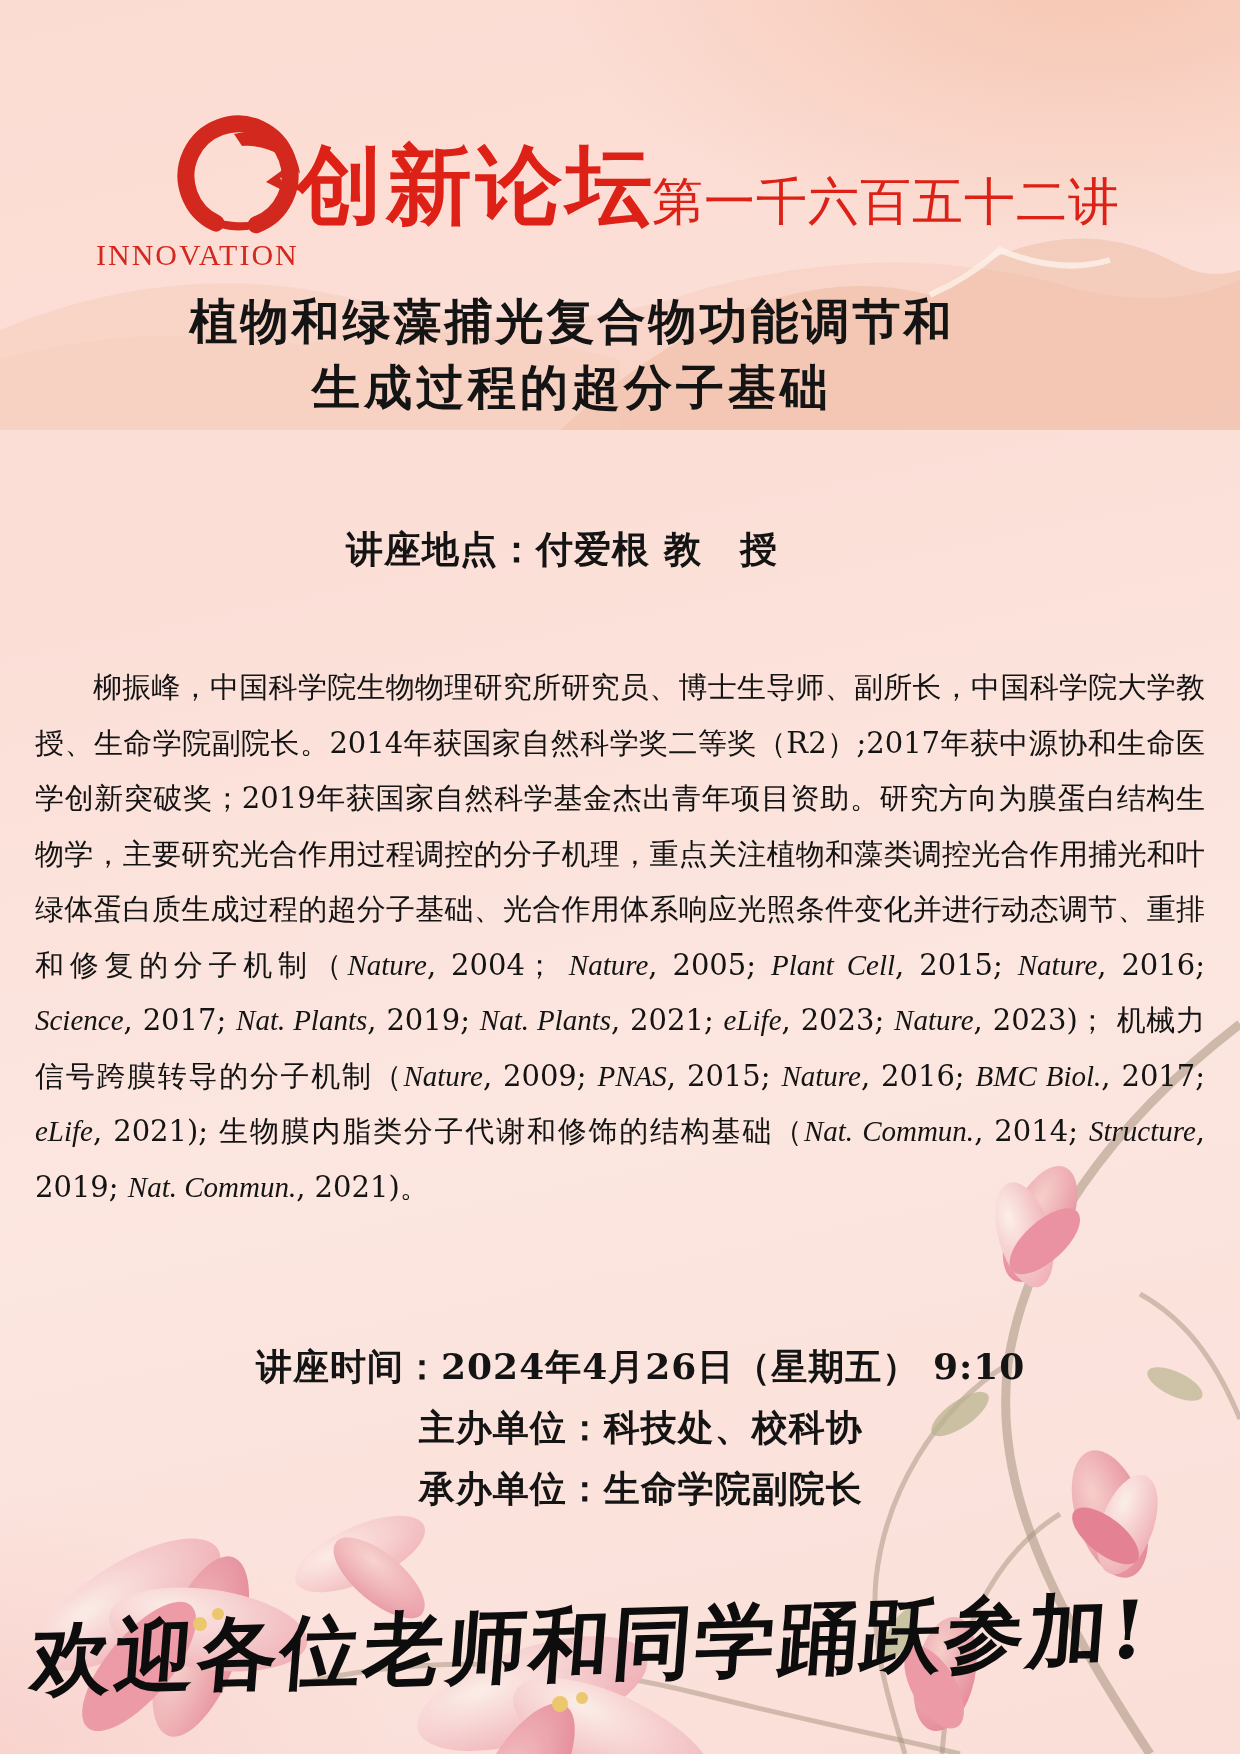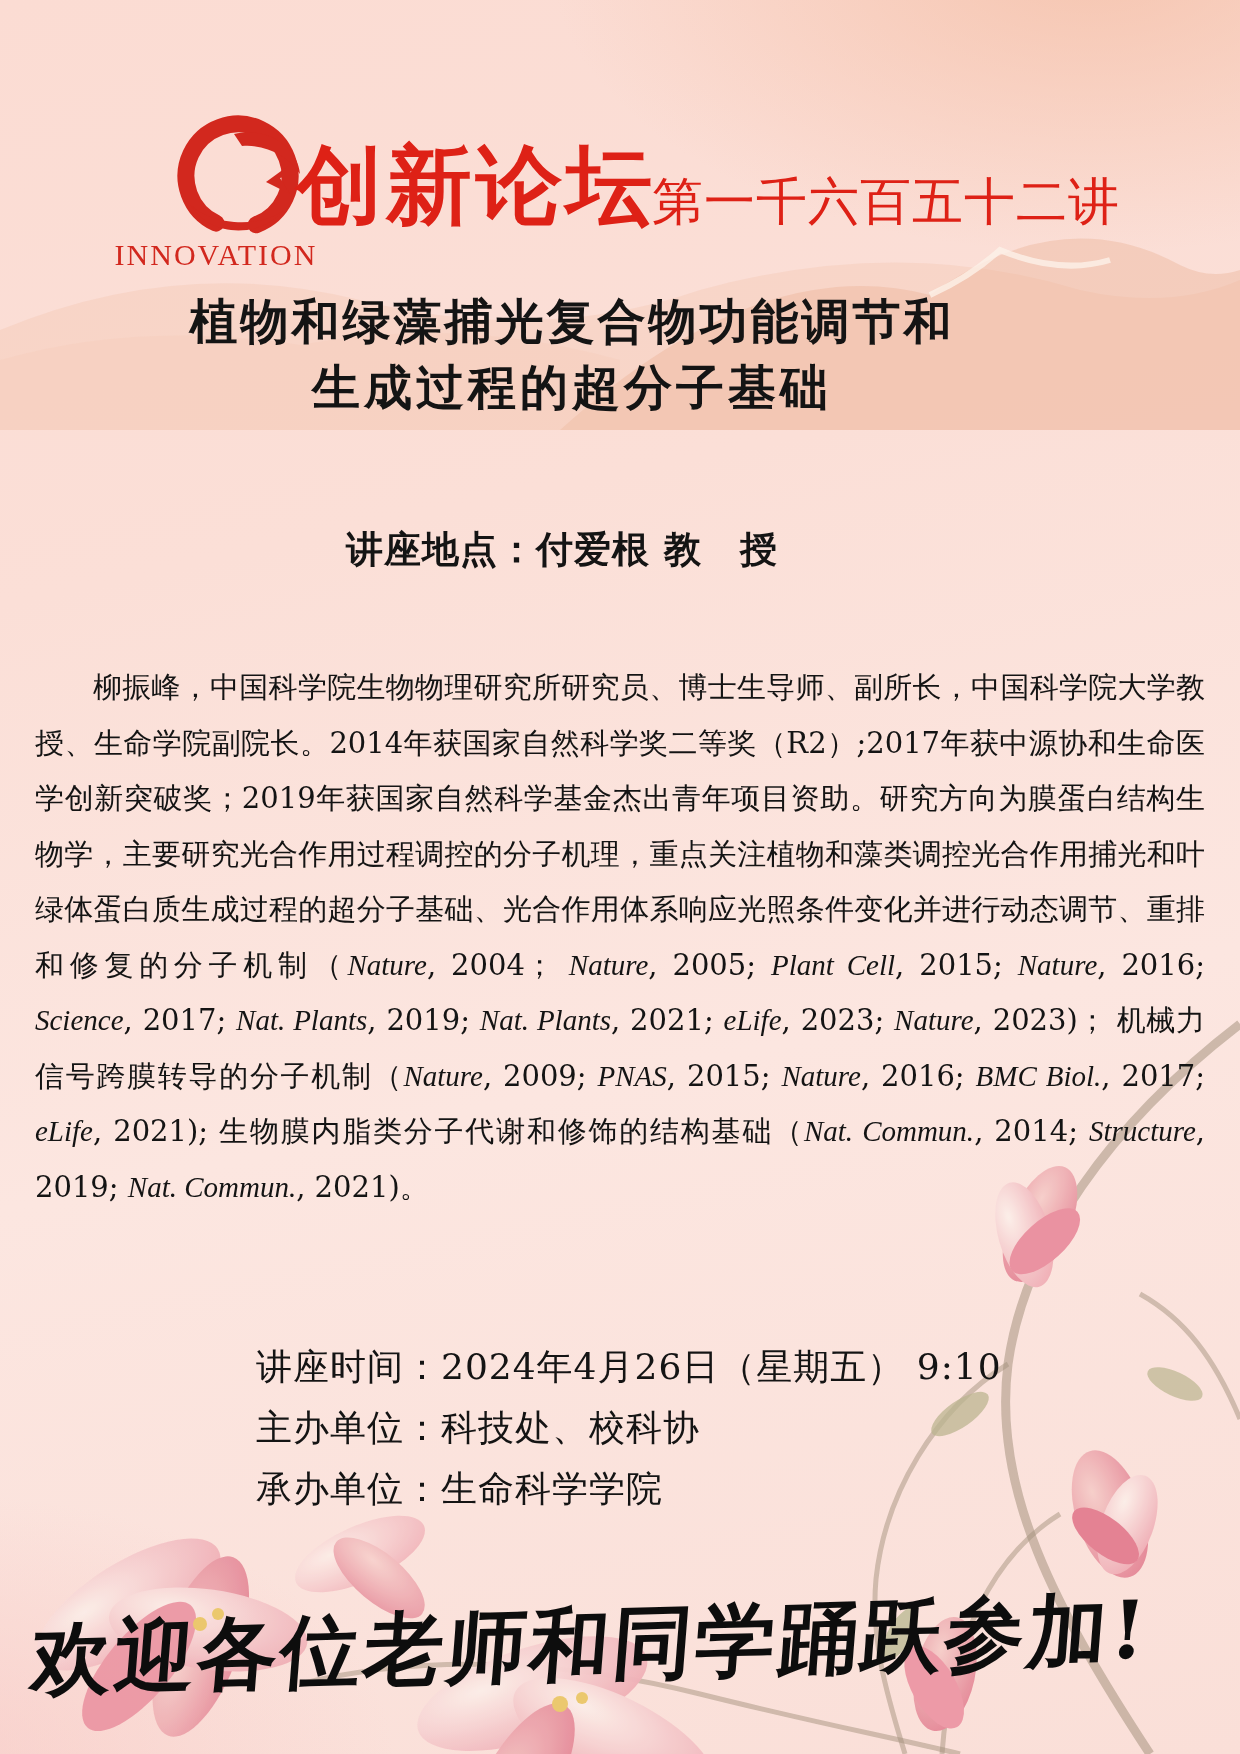--- a/index.html
+++ b/index.html
@@ -18,21 +18,21 @@
   .layer{position:absolute;pointer-events:none;}
   .mountains{top:0;left:0;width:1240px;height:430px;}
   .flowers{left:0;bottom:0;width:1240px;height:760px;opacity:.9;}
   .content{position:absolute;inset:0;z-index:2;}
 
   
   .logo{position:absolute;left:138px;top:108px;width:200px;height:140px;}
   .logo-word{
     position:absolute;left:96px;top:238px;width:240px;
     font-family:"Liberation Serif","DejaVu Serif",serif;
-    font-size:30px;color:#d2281e;letter-spacing:2px;text-align:center;
+    font-size:30px;color:#d2281e;letter-spacing:2px;
   }
   .forum-title{
     position:absolute;left:296px;top:128px;
     font-family:"Liberation Sans","DejaVu Sans",sans-serif;
     font-weight:700;font-size:86px;color:#de2116;letter-spacing:4px;
   }
   .lecture-no{
     position:absolute;left:652px;top:168px;
     font-family:"DejaVu Serif",serif;
     font-weight:400;font-size:51px;color:#de2116;letter-spacing:1px;
@@ -48,21 +48,21 @@
 
   
   .bio{
     position:absolute;left:35px;top:660px;width:1170px;
     font-size:29px;line-height:55.5px;text-align:justify;
     text-indent:2em;font-weight:400;
   }
   .bio .it{font-style:italic;font-family:"Liberation Serif","DejaVu Serif",serif;}
 
   
-  .details{position:absolute;left:256px;top:1336px;font-size:36px;font-weight:400;line-height:61px;letter-spacing:1px;}
+  .details{position:absolute;left:256px;top:1336px;font-size:36px;font-weight:700;line-height:61px;letter-spacing:1px;text-align:center;}
 
   
   .welcome{
     position:absolute;left:0;top:1592px;width:1240px;text-align:center;
     font-family:"DejaVu Serif",serif;font-weight:bold;font-size:80px;
     letter-spacing:3px;color:#0d0d0d;
     transform:translateX(-30px) rotate(-1.5deg) skewX(-6deg);
   }
   .branch{fill:none;stroke:#9c8a74;stroke-width:9;opacity:.55;}
   .branch.thin{stroke-width:5;opacity:.5;}
@@ -158,18 +158,18 @@
 
     <div class="people">
       <div>讲座地点：付爱根  教　授</div>
     </div>
 
     <div class="bio"><span>柳振峰，中国科学院生物物理研究所研究员、博士生导师、副所长，中国科学院大学教授、生命学院副院长。2014年获国家自然科学奖二等奖（R2）;2017年获中源协和生命医学创新突破奖；2019年获国家自然科学基金杰出青年项目资助。研究方向为膜蛋白结构生物学，主要研究光合作用过程调控的分子机理，重点关注植物和藻类调控光合作用捕光和叶绿体蛋白质生成过程的超分子基础、光合作用体系响应光照条件变化并进行动态调节、重排和修复的分子机制（</span><span class="it">Nature</span><span>, 2004；  </span><span class="it">Nature</span><span>, 2005; </span><span class="it">Plant Cell</span><span>, 2015; </span><span class="it">Nature</span><span>, 2016; </span><span class="it">Science</span><span>, 2017; </span><span class="it">Nat. Plants</span><span>, 2019;  </span><span class="it">Nat. Plants</span><span>, 2021; </span><span class="it">eLife</span><span>, 2023; </span><span class="it">Nature</span><span>, 2023)；  机械力信号跨膜转导的分子机制（</span><span class="it">Nature</span><span>, 2009; </span><span class="it">PNAS</span><span>, 2015; </span><span class="it">Nature</span><span>, 2016; </span><span class="it">BMC Biol.</span><span>, 2017; </span><span class="it">eLife</span><span>, 2021); 生物膜内脂类分子代谢和修饰的结构基础（</span><span class="it">Nat. Commun.</span><span>, 2014; </span><span class="it">Structure</span><span>, 2019;  </span><span class="it">Nat. Commun.</span><span>, 2021)。</span></div>
 
     <div class="details">
       <div>讲座时间：2024年4月26日（星期五）  9:10</div>
       <div>主办单位：科技处、校科协</div>
-      <div>承办单位：生命科学学院</div>
+      <div>承办单位：生命学院副院长</div>
     </div>
 
     <div class="welcome">欢迎各位老师和同学踊跃参加!</div>
   </div>
 </div>
 
 </body></html>

